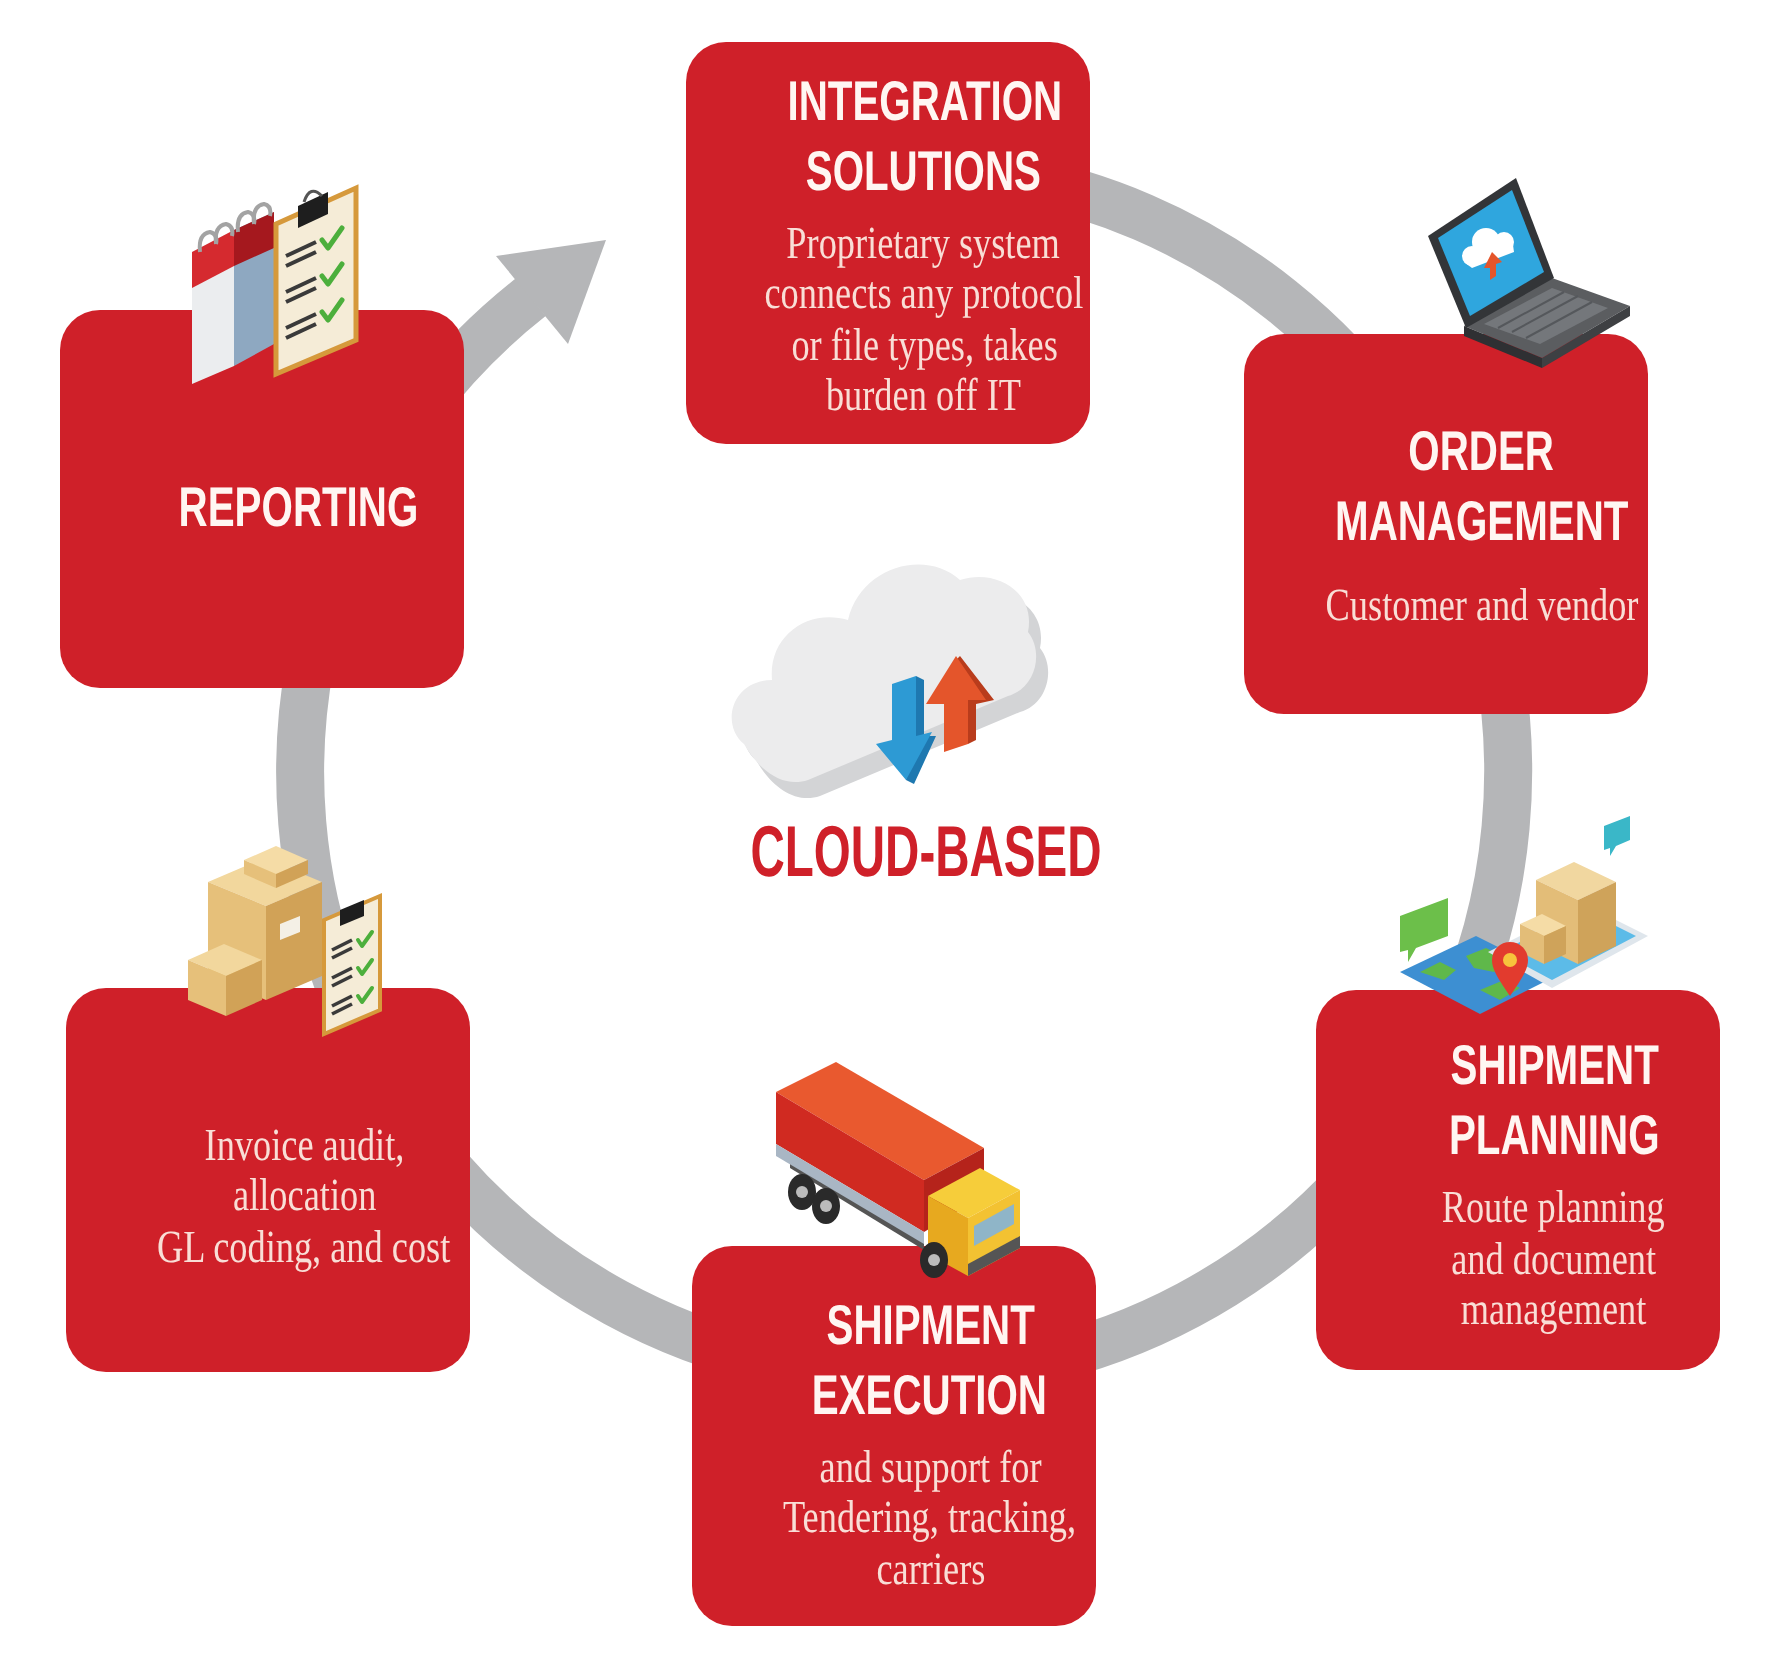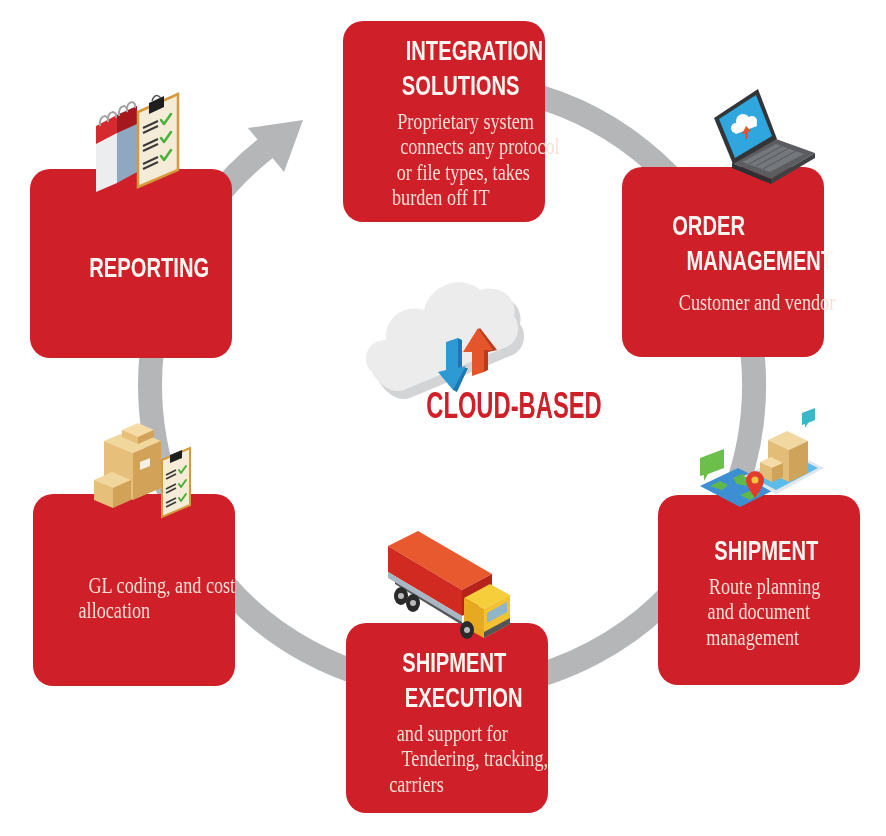--- a/index.html
+++ b/index.html
@@ -13,42 +13,42 @@
     .layer{position:absolute;left:0;top:0;width:886px;height:836px;}
     .ring-layer{z-index:0;}
     .icon-layer{z-index:3;pointer-events:none;}
     .ring{fill:none;stroke:var(--ring);stroke-width:24;}
     .arrowhead{fill:var(--ring);}
 
     .node{
       position:absolute;width:202px;box-sizing:border-box;background:var(--box);
       border-radius:20px;display:flex;flex-direction:column;justify-content:center;z-index:2;
     }
-    .line{display:flex;white-space:nowrap;padding-left:36px;}
+    .line{display:flex;justify-content:center;white-space:nowrap;padding-left:36px;}
     .title .line{height:35px;line-height:35px;}
     .title .line span{
       display:inline-block;font-size:28px;font-weight:bold;color:var(--title);
       transform:scaleX(0.72);
     }
     .body{margin-top:6px;}
     .body .line{height:25.5px;line-height:25.5px;font-family:Liberation Serif, serif;}
     .body .line span{
       display:inline-block;font-size:23px;color:var(--body);transform:scaleX(0.79);
     }
 
     .n-integration{left:343px;top:21px;height:201px;}
     .n-order{left:622px;top:167px;height:190px;}
     .n-order .body{margin-top:12px;}
     .n-planning{left:658px;top:495px;height:190px;padding-top:3px;}
     .n-execution{left:346px;top:623px;height:190px;padding-top:6px;}
     .n-freight{left:33px;top:494px;height:192px;padding-top:10px;}
-    .n-reporting{left:30px;top:169px;height:189px;padding-top:8px;}
+    .n-reporting{left:30px;top:155px;height:189px;padding-top:8px;}
     .n-reporting .body{margin-top:14px;}
 
-    .hub{position:absolute;left:345px;top:391px;width:200px;z-index:2;}
+    .hub{position:absolute;left:345px;top:411px;width:200px;z-index:2;}
     .hub .line{height:29px;line-height:29px;}
     .hub .line span{
       display:inline-block;font-size:36px;font-weight:bold;color:var(--hub);
       transform:scaleX(0.66);
     }
   </style>
 </head>
 <body>
 
 <svg class="layer ring-layer" viewBox="0 0 886 836">
@@ -95,20 +95,23 @@
         <span>Customer and vendor</span>
       </div>
   </div>
 </div>
 
 <div class="node n-planning">
   <div class="title">
     <div class="line">
         <span>SHIPMENT</span>
       </div>
+    <div class="line">
+        <span>PLANNING</span>
+      </div>
   </div>
   <div class="body">
     <div class="line">
         <span>Route planning</span>
       </div>
     <div class="line">
         <span>and document</span>
       </div>
     <div class="line">
         <span>management</span>
@@ -134,24 +137,27 @@
       </div>
     <div class="line">
         <span>carriers</span>
       </div>
   </div>
 </div>
 
 <div class="node n-freight">
   <div class="body">
     <div class="line">
+        <span>Invoice audit,</span>
+      </div>
+    <div class="line">
+        <span>allocation</span>
+      </div>
+    <div class="line">
         <span>GL coding, and cost</span>
-      </div>
-    <div class="line">
-        <span>allocation</span>
       </div>
   </div>
 </div>
 
 <div class="node n-reporting">
   <div class="title">
     <div class="line">
         <span>REPORTING</span>
       </div>
   </div>

